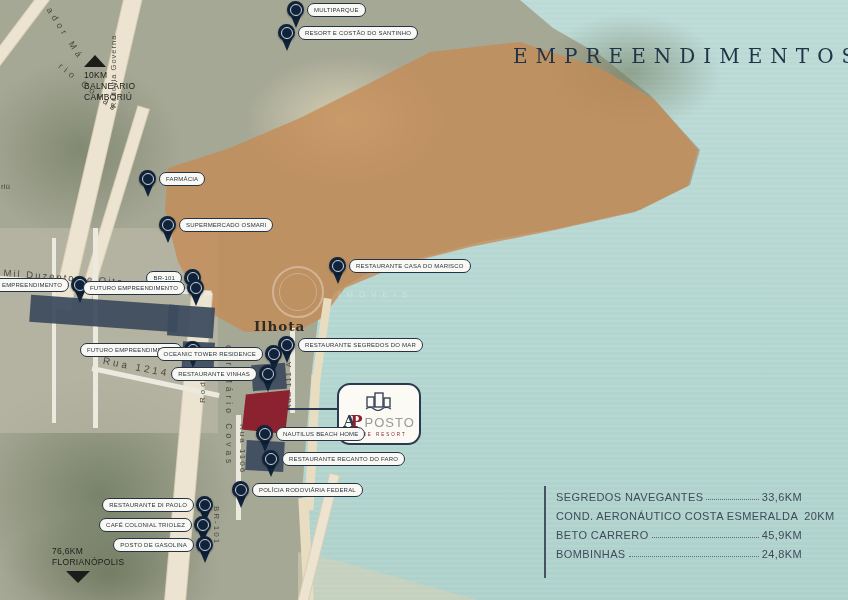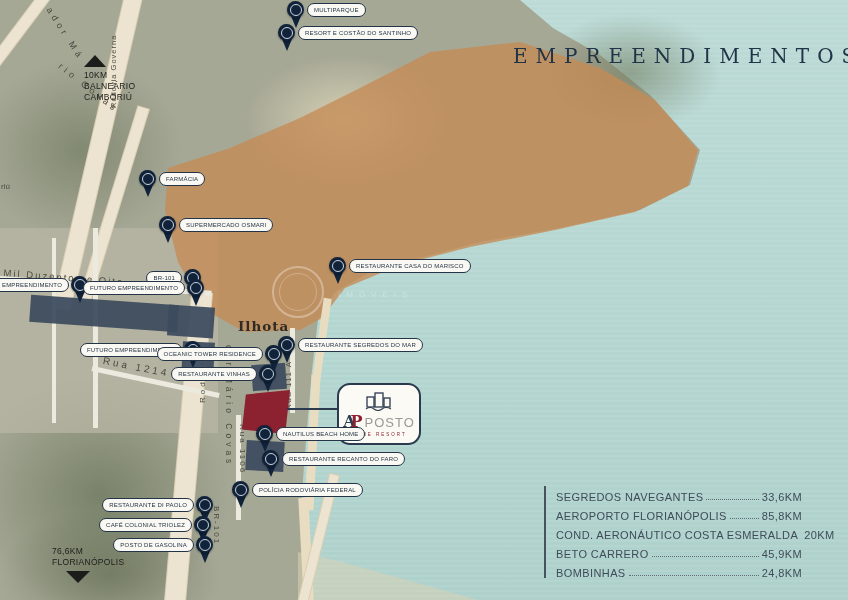--- a/index.html
+++ b/index.html
@@ -115,21 +115,21 @@
   <div class="road-label" style="left:1px;top:183px;font-size:8px;">riú</div>
 
   <div class="layer dev" style="left:30px;top:300px;width:148px;height:27px;transform:rotate(4deg);"></div>
   <div class="layer dev" style="left:168px;top:306px;width:46px;height:31px;transform:rotate(4deg);"></div>
   <div class="layer dev" style="left:182px;top:342px;width:32px;height:37px;transform:rotate(3deg);"></div>
   <div class="layer dev" style="left:252px;top:364px;width:34px;height:26px;transform:rotate(-4deg);"></div>
   <div class="layer dev" style="left:246px;top:441px;width:38px;height:30px;transform:rotate(3deg);"></div>
   <div class="layer site-red"></div>
   <div class="layer connector"></div>
 
-  <div class="layer place" style="left:238px;top:318px;">Ilhota</div>
+  <div class="layer place" style="left:254px;top:318px;">Ilhota</div>
 
   <div class="layer watermark">
     <div class="wm-emblem"></div>
     <div>
       <div class="wm-sub">IMÓVEIS</div>
     </div>
   </div>
 
   <div class="layer brand">
     <div class="brand-name">EMPREENDIMENTOS</div>
@@ -256,25 +256,20 @@
   </div>
 
   <div class="layer vrule"></div>
   <div class="layer distances">
     <div class="d-row">
       <span class="d-label">SEGREDOS NAVEGANTES</span>
         <span class="dots"></span>
         <span class="d-val">33,6KM</span>
     </div>
     <div class="d-row">
-      <span class="d-label">AEROPORTO FLORIANÓPOLIS</span>
-        <span class="dots"></span>
-        <span class="d-val">85,8KM</span>
-    </div>
-    <div class="d-row">
       <span class="d-label">COND. AERONÁUTICO COSTA ESMERALDA</span>
         <span class="dots"></span>
         <span class="d-val">20KM</span>
     </div>
     <div class="d-row">
       <span class="d-label">BETO CARRERO</span>
         <span class="dots"></span>
         <span class="d-val">45,9KM</span>
     </div>
     <div class="d-row">

